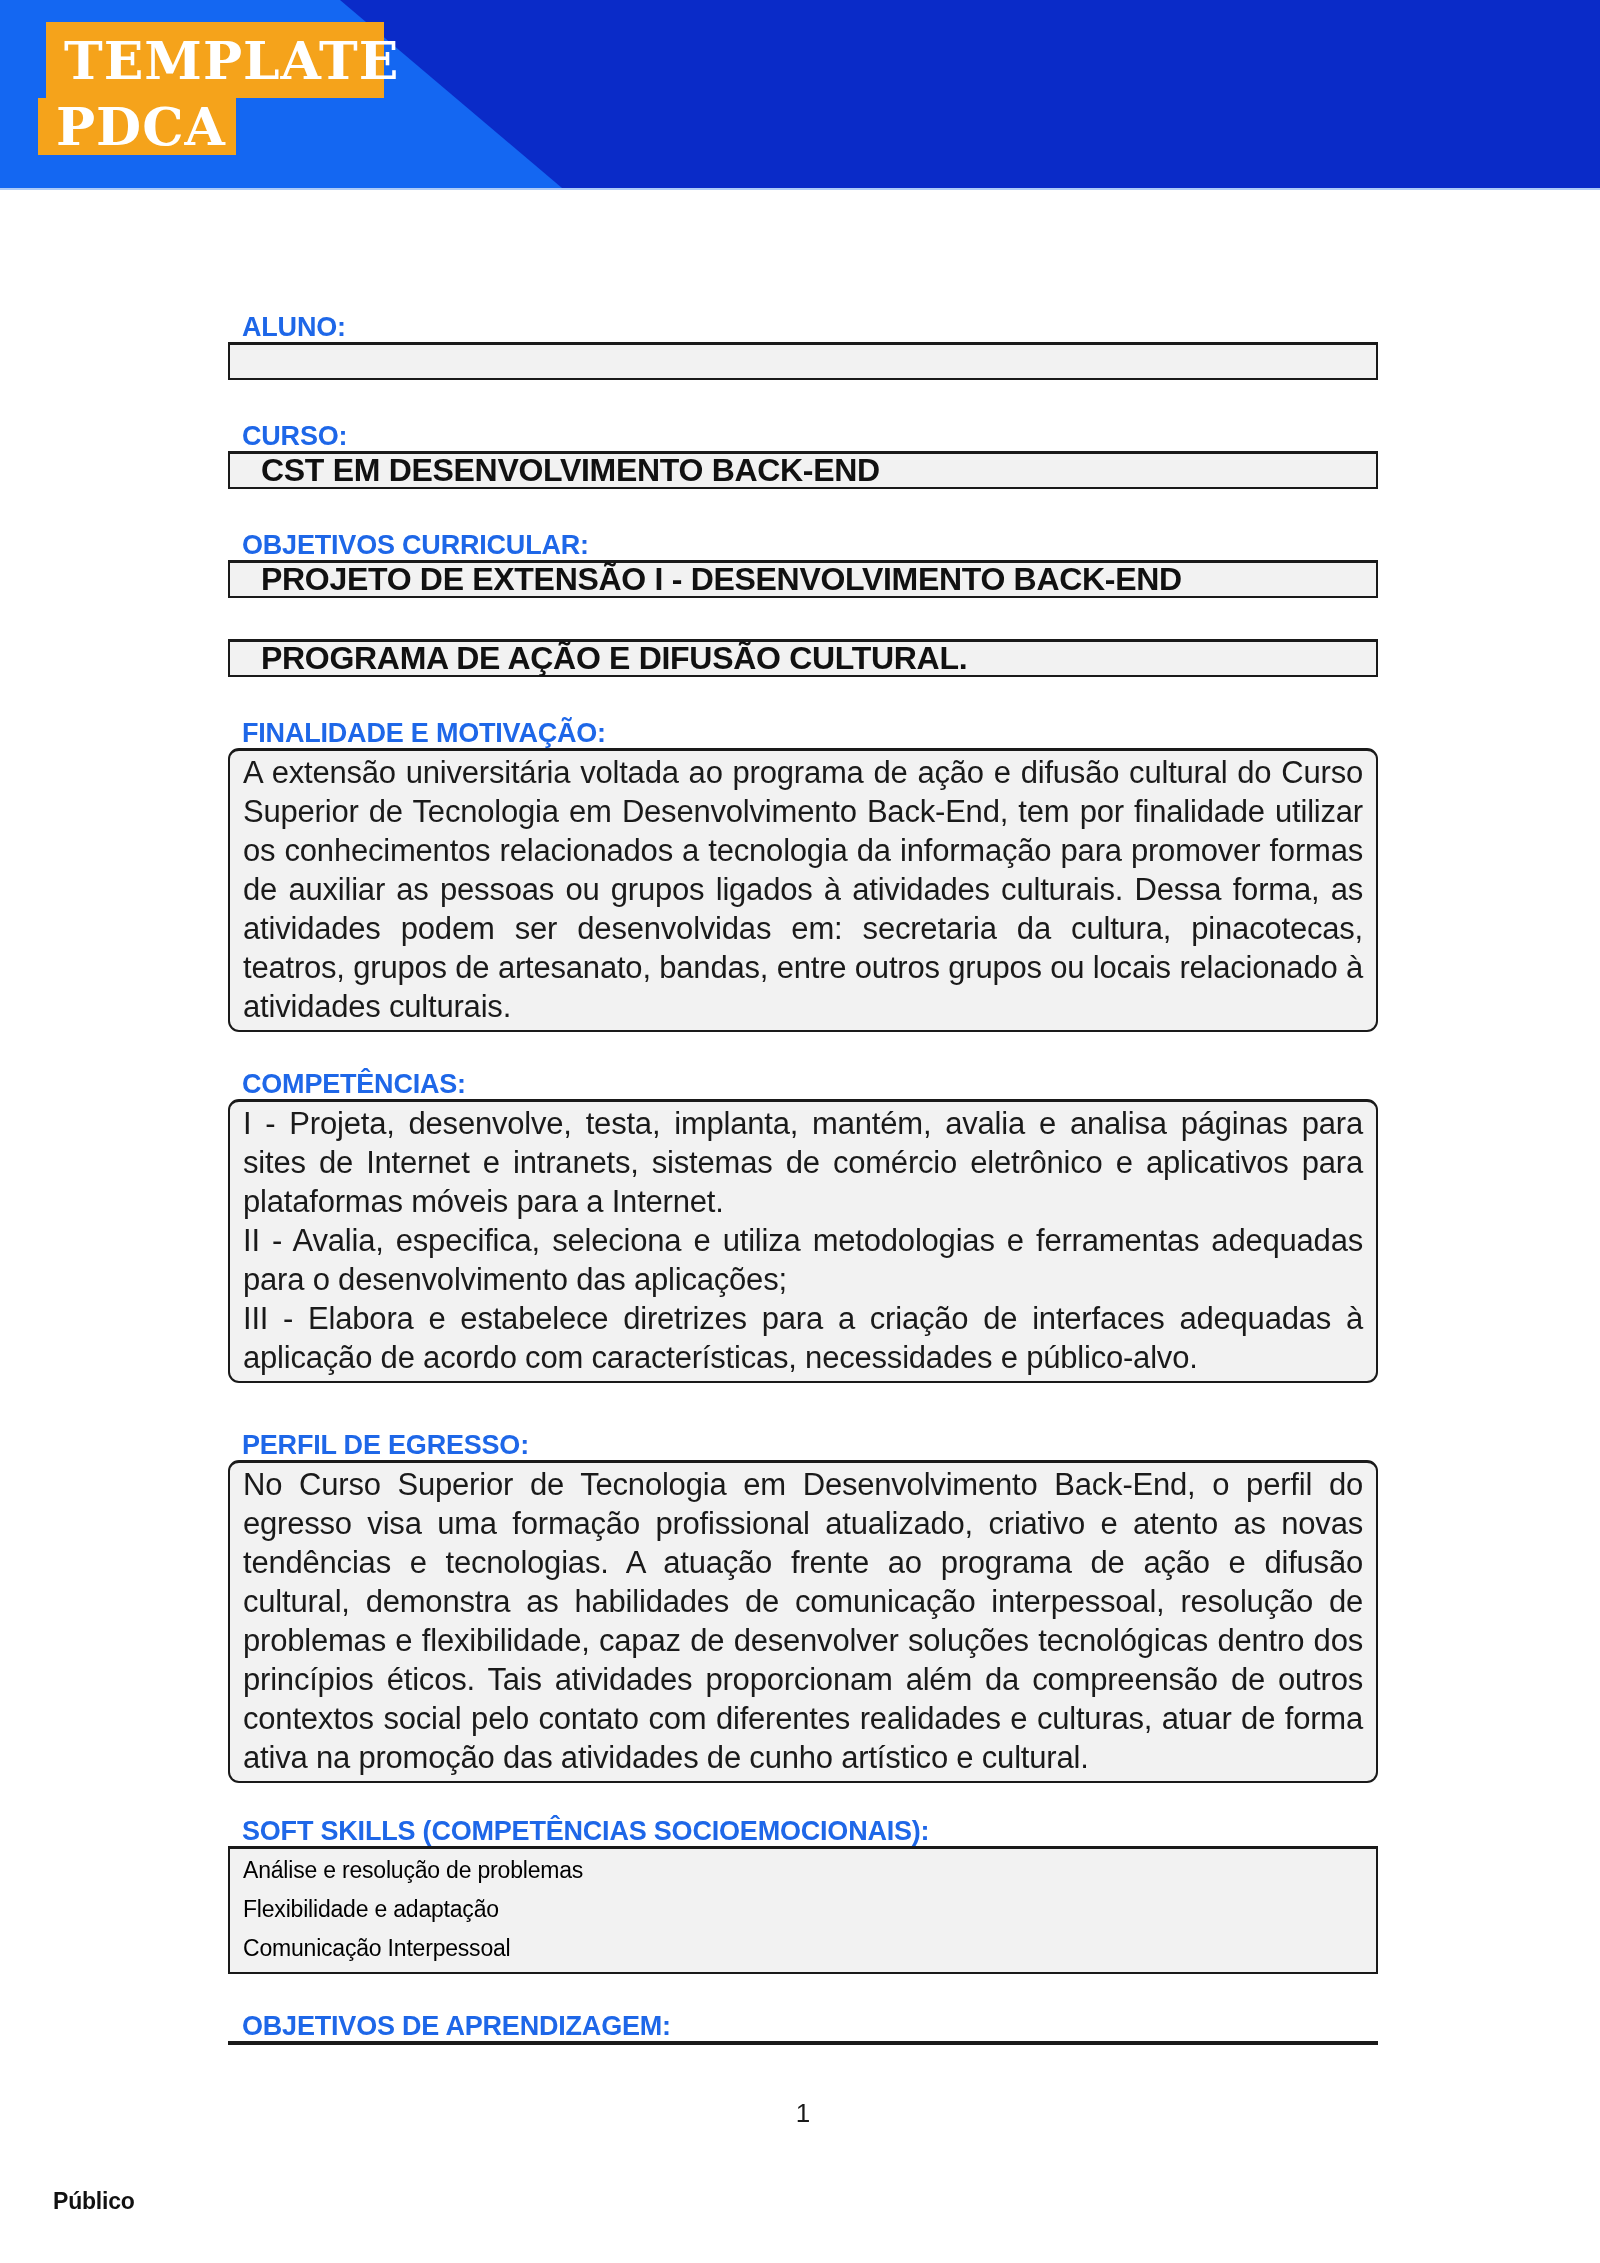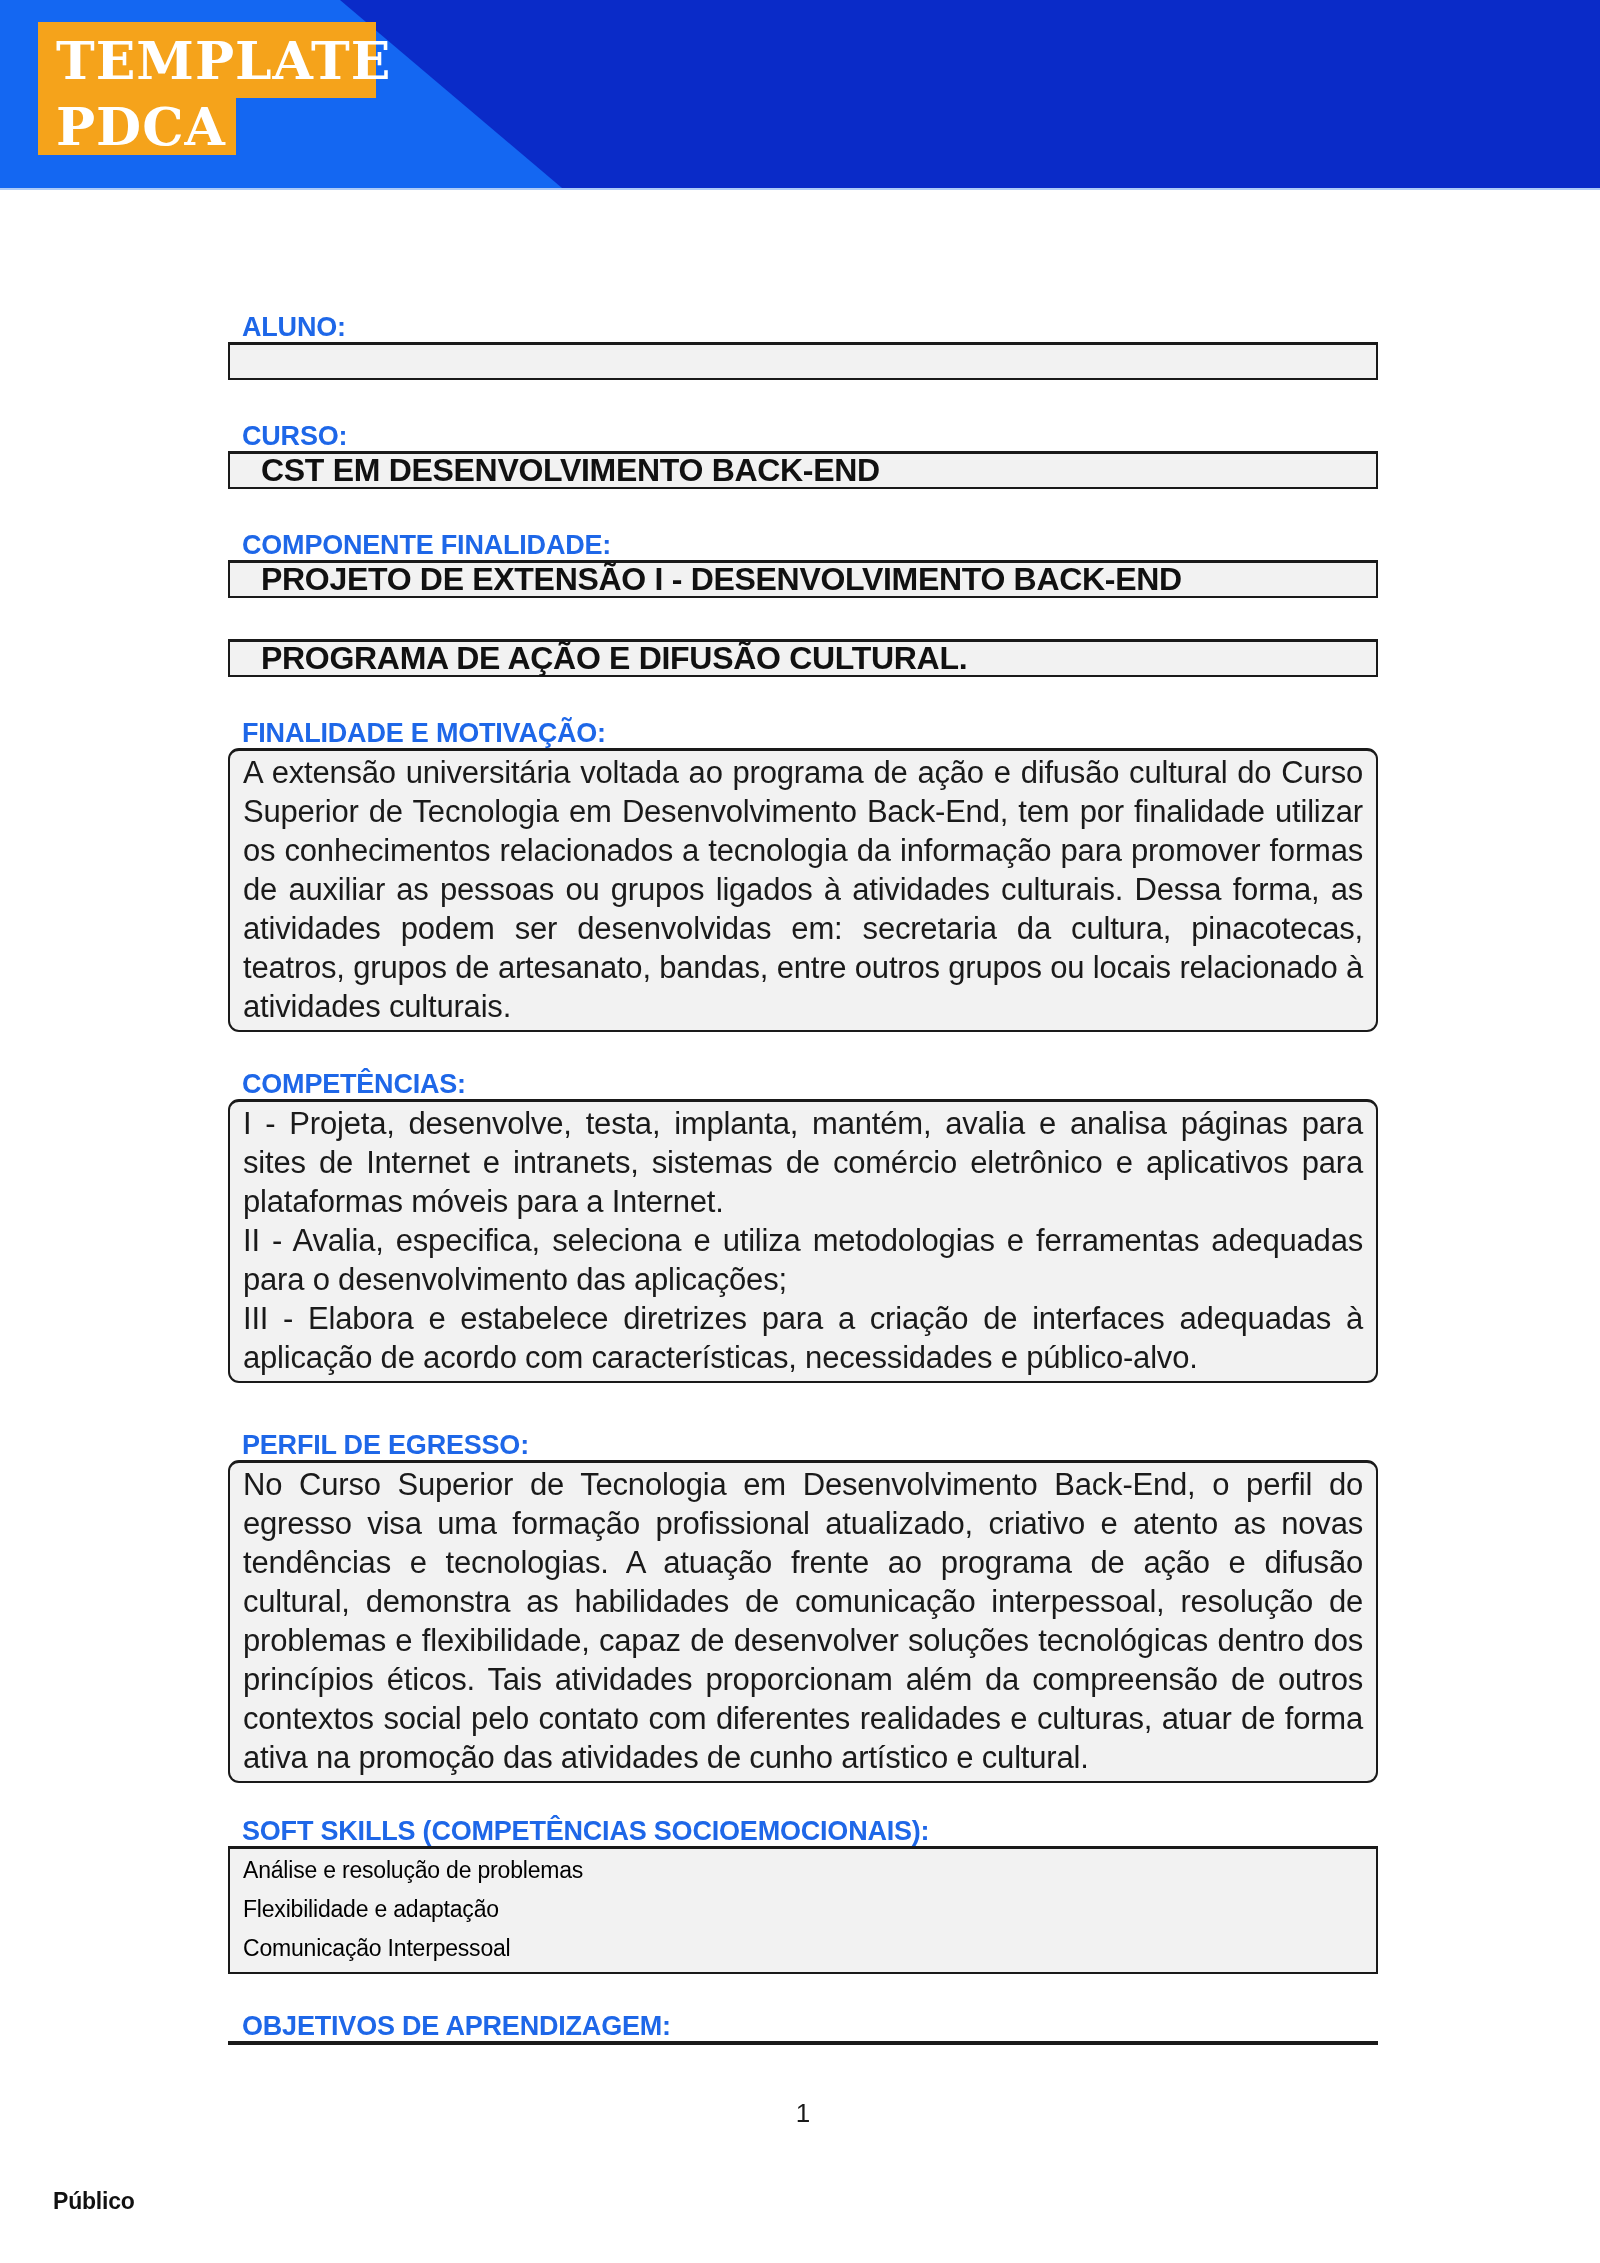--- a/index.html
+++ b/index.html
@@ -21,21 +21,21 @@
     background:#0A2BC8;
     clip-path:polygon(340px 0,1600px 0,1600px 188px,562px 188px);
   }
   .brand{position:absolute;left:38px;top:22px;}
   .brand-line{
     background:#F5A31B;color:#ffffff;
     font-family:"DejaVu Serif",serif;font-weight:700;
     display:flex;align-items:center;
     letter-spacing:1px;
   }
-  .brand-line1{width:320px;height:76px;font-size:52px;padding-left:18px;}
+  .brand-line1{width:320px;height:76px;font-size:52px;padding-left:18px;margin-left:8px;}
   .brand-line2{width:180px;height:57px;font-size:52px;padding-left:18px;}
   
   .content{position:absolute;left:228px;top:188px;width:1150px;}
   .sec{margin-top:41px;}
   .sec.first{margin-top:124px;}
   .sec.mt37{margin-top:37px;}
   .sec.mt47{margin-top:47px;}
   .sec.mt33{margin-top:33px;}
   .field-label{
     height:30px;margin-left:14px;
@@ -102,21 +102,21 @@
       <div class="field-label">ALUNO:</div>
       <div class="box box-empty"></div>
     </div>
 
     <div class="sec">
       <div class="field-label">CURSO:</div>
       <div class="box box-oneline">CST EM DESENVOLVIMENTO BACK-END</div>
     </div>
 
     <div class="sec">
-      <div class="field-label">COMPONENTE FINALIDADE:</div>
+      <div class="field-label">OBJETIVOS CURRICULAR:</div>
       <div class="box box-oneline">PROJETO DE EXTENSÃO I - DESENVOLVIMENTO BACK-END</div>
     </div>
 
     <div class="sec">
       <div class="box box-oneline">PROGRAMA DE AÇÃO E DIFUSÃO CULTURAL.</div>
     </div>
 
     <div class="sec">
       <div class="field-label">FINALIDADE E MOTIVAÇÃO:</div>
       <div class="box box-par">A extensão universitária voltada ao programa de ação e difusão cultural do Curso Superior de Tecnologia em Desenvolvimento Back-End, tem por finalidade utilizar os conhecimentos relacionados a tecnologia da informação para promover formas de auxiliar as pessoas ou grupos ligados à atividades culturais. Dessa forma, as atividades podem ser desenvolvidas em: secretaria da cultura, pinacotecas, teatros, grupos de artesanato, bandas, entre outros grupos ou locais relacionado à atividades culturais.</div>

